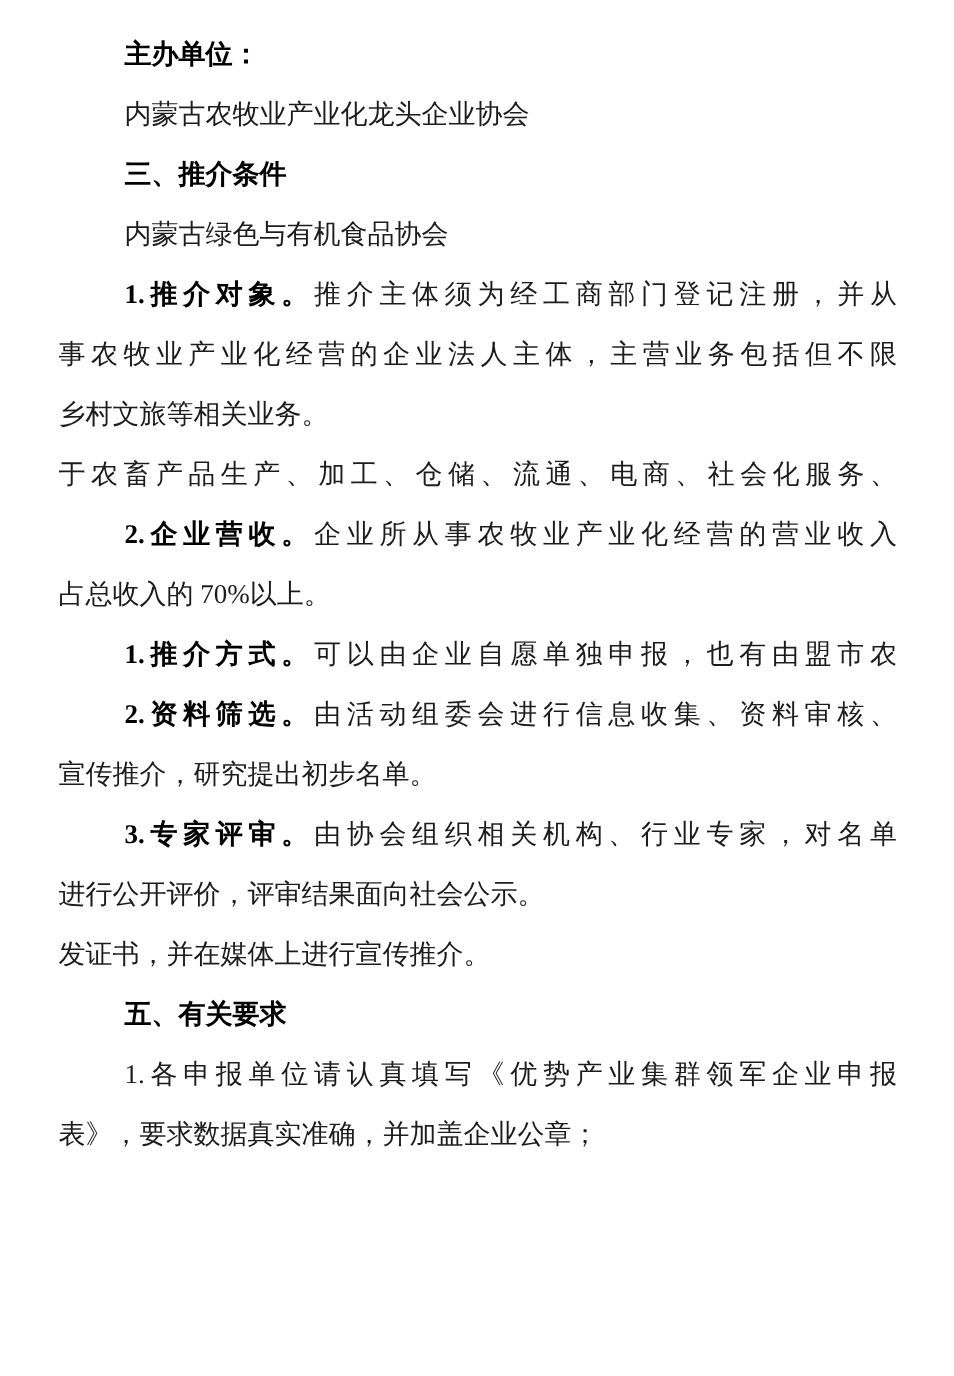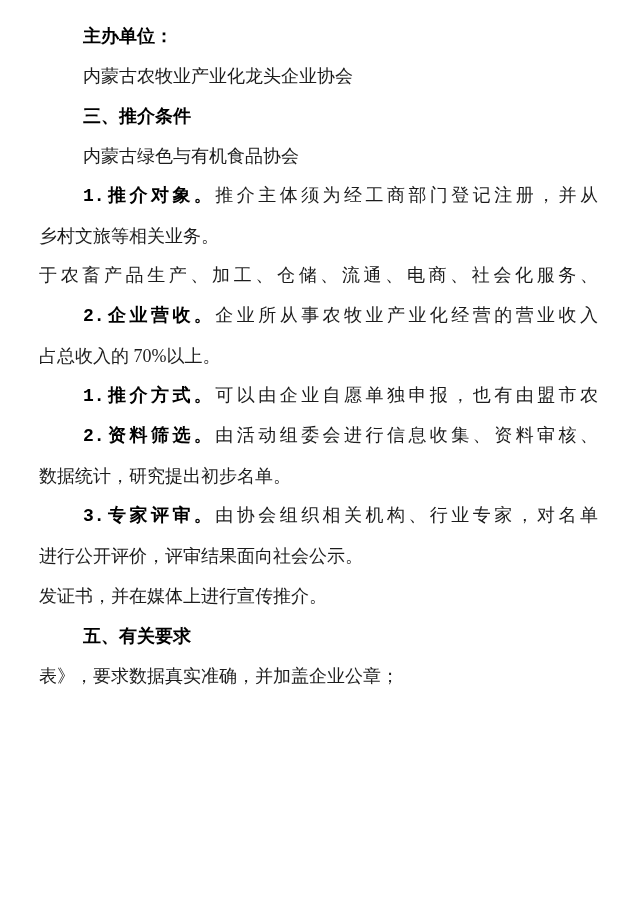--- a/index.html
+++ b/index.html
@@ -11,60 +11,62 @@
     padding: 16px 38px 0 39px;
     background: #ffffff;
     font-family: "Liberation Serif", "DejaVu Serif", serif;
     font-size: 18px;
     line-height: 40px;
     color: #1c1c1c;
     overflow: hidden;
   }
   .ln { height: 40px; text-align: left; }
   .ln.indent { text-indent: 44px; }
-  .ln.fill { text-align: justify; text-align-last: justify; font-family: Liberation Mono, monospace; }
+  .ln.fill { text-align: justify; text-align-last: justify; }
   .lead { font-weight: 700; color: #000000; }
 </style>
 </head>
 <body>
 
 <div class="page">
 
   <div class="ln indent"><span class="lead">主办单位：</span></div>
 
   <div class="ln indent"><span>内蒙古农牧业产业化龙头企业协会</span></div>
 
   <div class="ln indent"><span class="lead">三、推介条件</span></div>
 
   <div class="ln indent"><span>内蒙古绿色与有机食品协会</span></div>
 
   <div class="ln indent fill"><span class="lead">1.推介对象。</span><span>推介主体须为经工商部门登记注册，并从</span></div>
 
+  <div class="ln fill"><span>事农牧业产业化经营的企业法人主体，主营业务包括但不限</span></div>
 
   <div class="ln"><span>乡村文旅等相关业务。</span></div>
 
   <div class="ln fill"><span>于农畜产品生产、加工、仓储、流通、电商、社会化服务、</span></div>
 
   <div class="ln indent fill"><span class="lead">2.企业营收。</span><span>企业所从事农牧业产业化经营的营业收入</span></div>
 
   <div class="ln"><span>占总收入的 70%以上。</span></div>
 
 
   <div class="ln indent fill"><span class="lead">1.推介方式。</span><span>可以由企业自愿单独申报，也有由盟市农</span></div>
 
 
   <div class="ln indent fill"><span class="lead">2.资料筛选。</span><span>由活动组委会进行信息收集、资料审核、</span></div>
 
-  <div class="ln"><span>数据统计，研究提出初步名单。</span></div>
+  <div class="ln"><span>宣传推介，研究提出初步名单。</span></div>
 
   <div class="ln indent fill"><span class="lead">3.专家评审。</span><span>由协会组织相关机构、行业专家，对名单</span></div>
 
   <div class="ln"><span>进行公开评价，评审结果面向社会公示。</span></div>
 
 
   <div class="ln"><span>发证书，并在媒体上进行宣传推介。</span></div>
 
   <div class="ln indent"><span class="lead">五、有关要求</span></div>
 
+  <div class="ln indent fill"><span>1.各申报单位请认真填写《优势产业集群领军企业申报</span></div>
 
   <div class="ln"><span>表》，要求数据真实准确，并加盖企业公章；</span></div>
 
 </div>
 
 </body></html>

